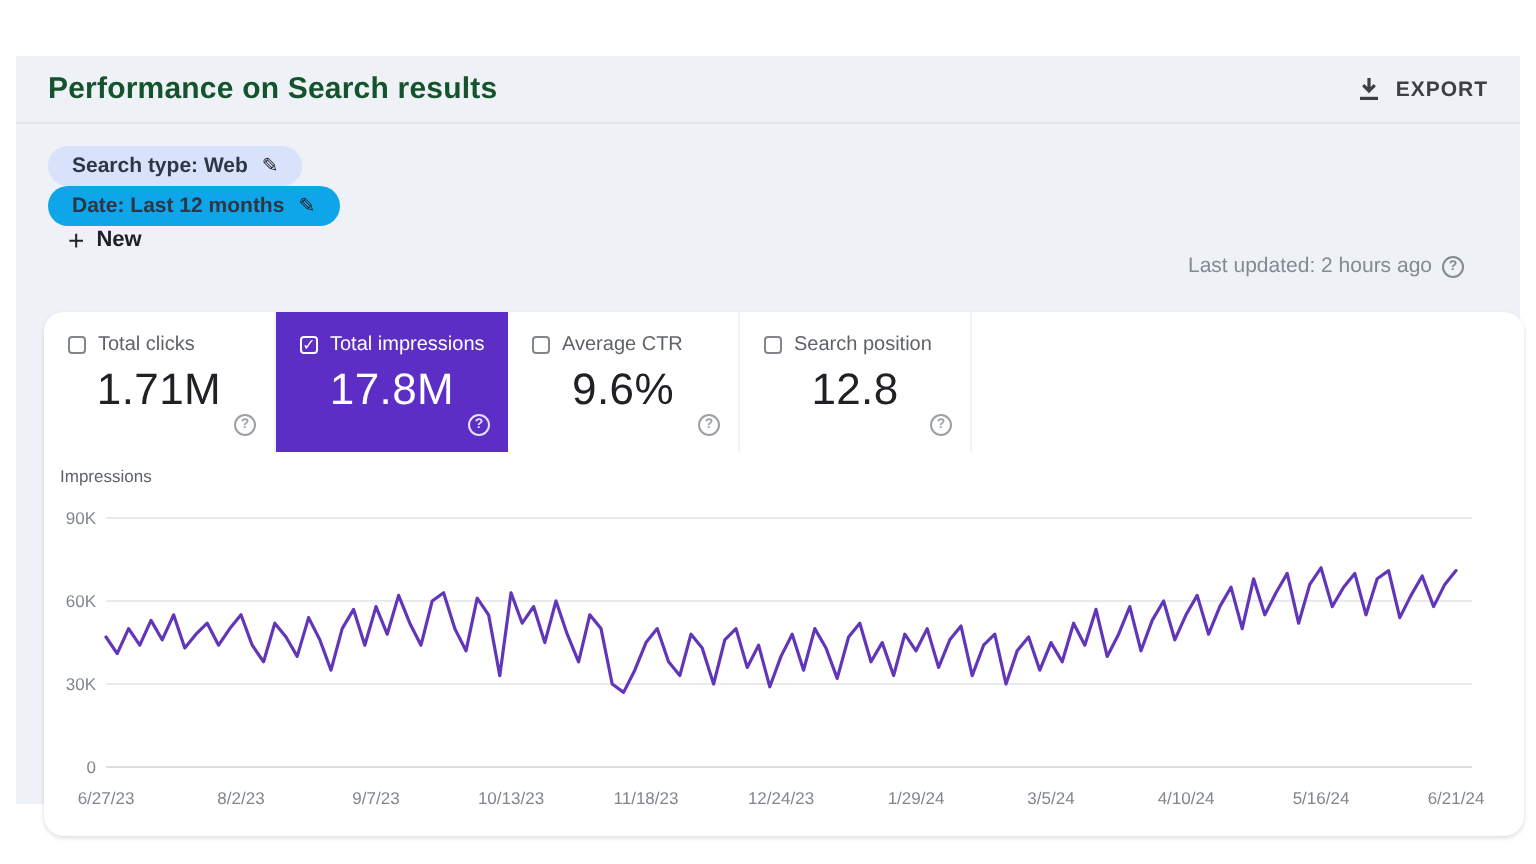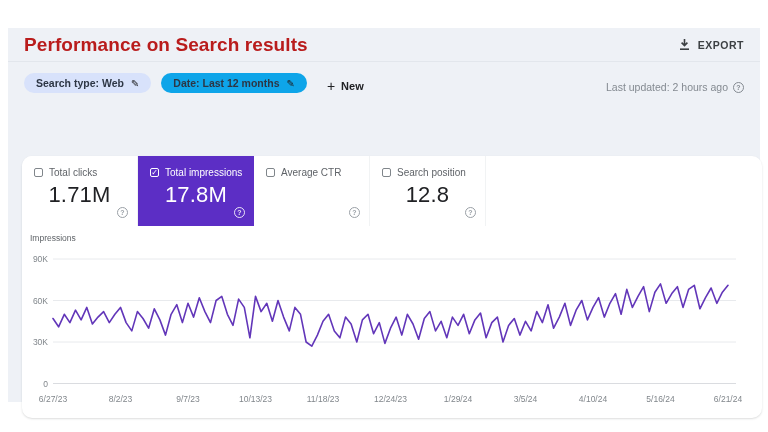--- a/index.html
+++ b/index.html
@@ -5,27 +5,27 @@
   * { margin:0; padding:0; box-sizing:border-box; }
   html,body { width:768px; height:432px; background:#ffffff; overflow:hidden;
               font-family:"Liberation Sans","DejaVu Sans",sans-serif; }
 
   .panel { position:absolute; left:8px; top:28px; width:752px; height:374px;
            background:#eef1f6; }
 
   
   .hdr { height:34px; display:flex; align-items:center; padding:0 16px;
          border-bottom:1px solid #e2e6ec; }
-  .hdr-title { font-size:19px; font-weight:700; color:#b91c1c; letter-spacing:.1px; }
+  .hdr-title { font-size:15px; font-weight:700; color:#14532d; letter-spacing:.1px; }
   .export-btn { margin-left:auto; display:flex; align-items:center; gap:7px;
                 cursor:pointer; color:#3c4043; }
   .export-btn span { font-size:10.5px; font-weight:700; letter-spacing:.5px; }
 
   
-  .filters { display:flex; align-items:flex-end; padding:11px 16px 0 16px; }
+  .filters { display:flex; align-items:flex-start; padding:11px 28px 0 16px;flex-direction:column; }
   .chip { display:inline-flex; align-items:center; gap:7px; background:#d8e2fb;
           border-radius:12px; padding:4px 12px; font-size:10.5px; font-weight:700;
           color:#2d3645; margin-right:10px; cursor:pointer; }
   .chip .pencil { font-size:10px; color:#202124; }
   .new-btn { display:inline-flex; align-items:center; gap:6px; margin-left:10px;
              cursor:pointer; color:#202124; }
   .new-btn .plus { font-size:14px; font-weight:400; line-height:1; }
   .new-btn span.lbl { font-size:11px; font-weight:700; }
   .last-updated { margin-left:auto; display:flex; align-items:center; gap:5px;
                   font-size:10.5px; color:#848a91; }
@@ -113,20 +113,21 @@
         </div>
         <div class="mvalue">17.8M</div>
         <span class="qmark">?</span>
       </div>
 
       <div class="mcard">
         <div class="row">
           <span class="cb"></span>
           <span class="mlabel">Average CTR</span>
         </div>
+        <div class="mvalue">9.6%</div>
         <span class="qmark">?</span>
       </div>
 
       <div class="mcard">
         <div class="row">
           <span class="cb"></span>
           <span class="mlabel">Search position</span>
         </div>
         <div class="mvalue">12.8</div>
         <span class="qmark">?</span>

